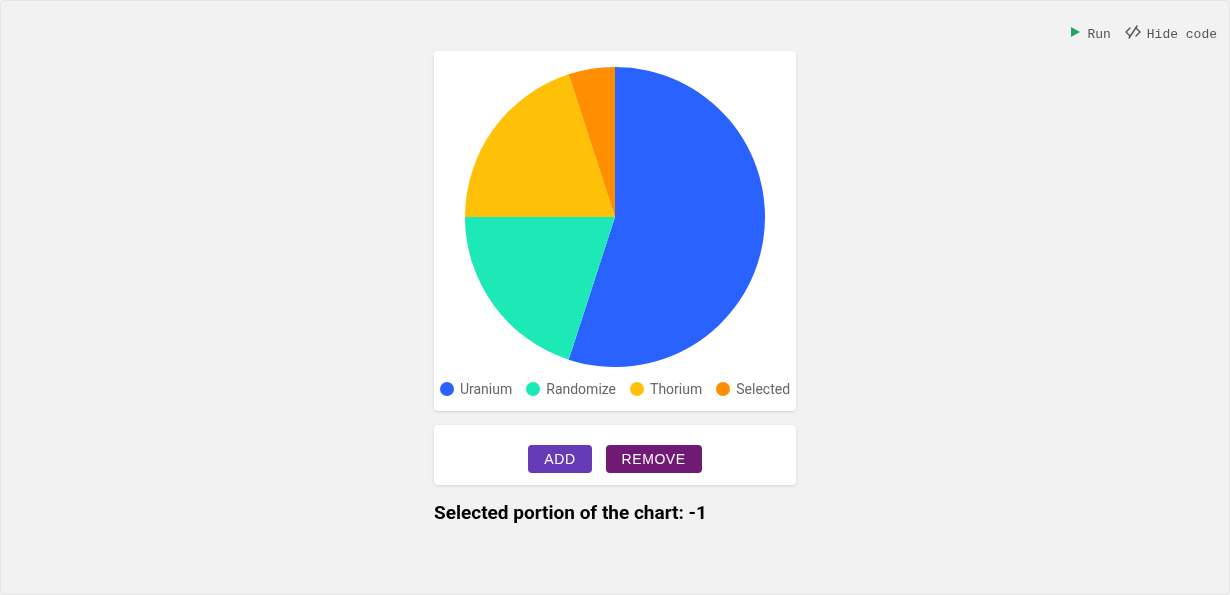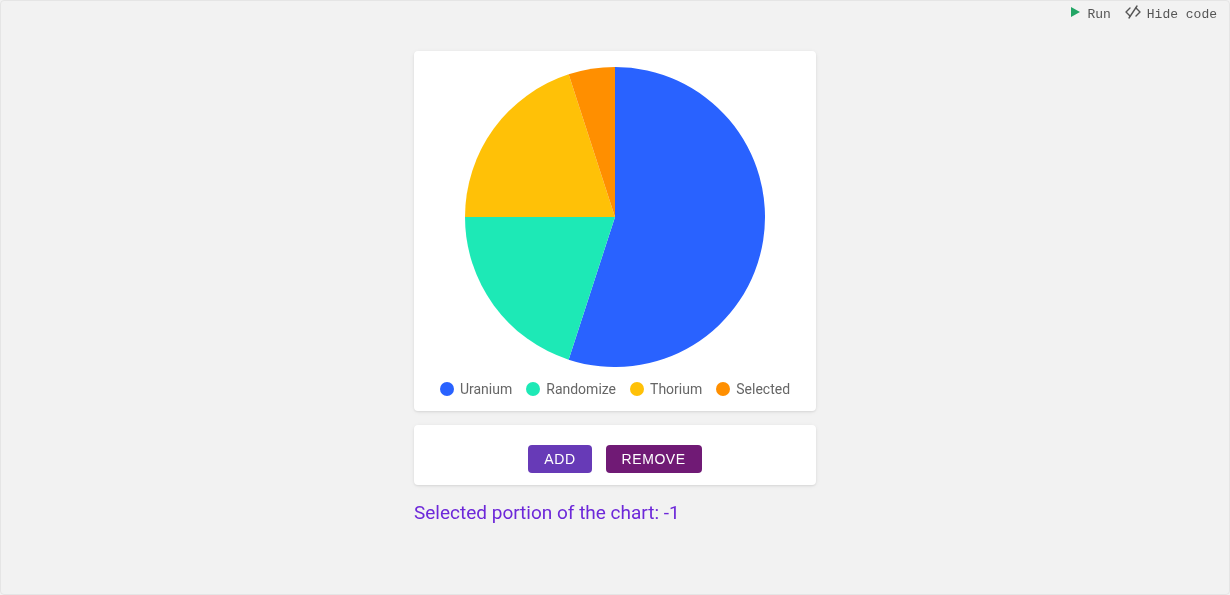--- a/index.html
+++ b/index.html
@@ -8,32 +8,32 @@
       width:1230px;
       height:595px;
       position:relative;
       background:#f2f2f2;
       border:1px solid #e5e5e5;
       border-radius:4px;
       overflow:hidden;
     }
     .toolbar {
       position:absolute;
-      top:4px;
+      top:24px;
       right:12px;
       display:flex;
       gap:14px;
       align-items:center;
       font-family: "SFMono-Regular",Consolas,"Liberation Mono",Menlo,monospace;
       font-size:13px;
       color:#555;
     }
     .toolbar .item { display:flex; align-items:center; gap:6px; cursor:pointer; }
     .content {
-      width:402px;
+      width:362px;
       margin:50px auto 0 auto;
       display:flex;
       flex-direction:column;
       gap:14px;
     }
     .card {
       background:#fff;
       border-radius:4px;
       box-shadow:0 1px 2px rgba(0,0,0,.08), 0 1px 5px rgba(0,0,0,.06);
       padding:14px 14px 14px 14px;
@@ -53,22 +53,22 @@
       padding:6px 16px;
       cursor:pointer;
       text-transform:uppercase;
       margin-top:8px;
     }
     .btn-purple{ background:#673ab7; color:#fff; }
     .btn-gray{ background:#eeeeee; color:#555; }
     .btn-pink{ background:#701a75; color:#fff; }
     .status{
       font-size:19px;
-      font-weight:400;
-      color:#6d28d9;
+      font-weight:700;
+      color:#000000;
       margin-top:2px;
     }
     svg.pie{ display:block; }
   </style>
 </head>
 <body>
 
 <div class="page">
 
   <div class="toolbar">

